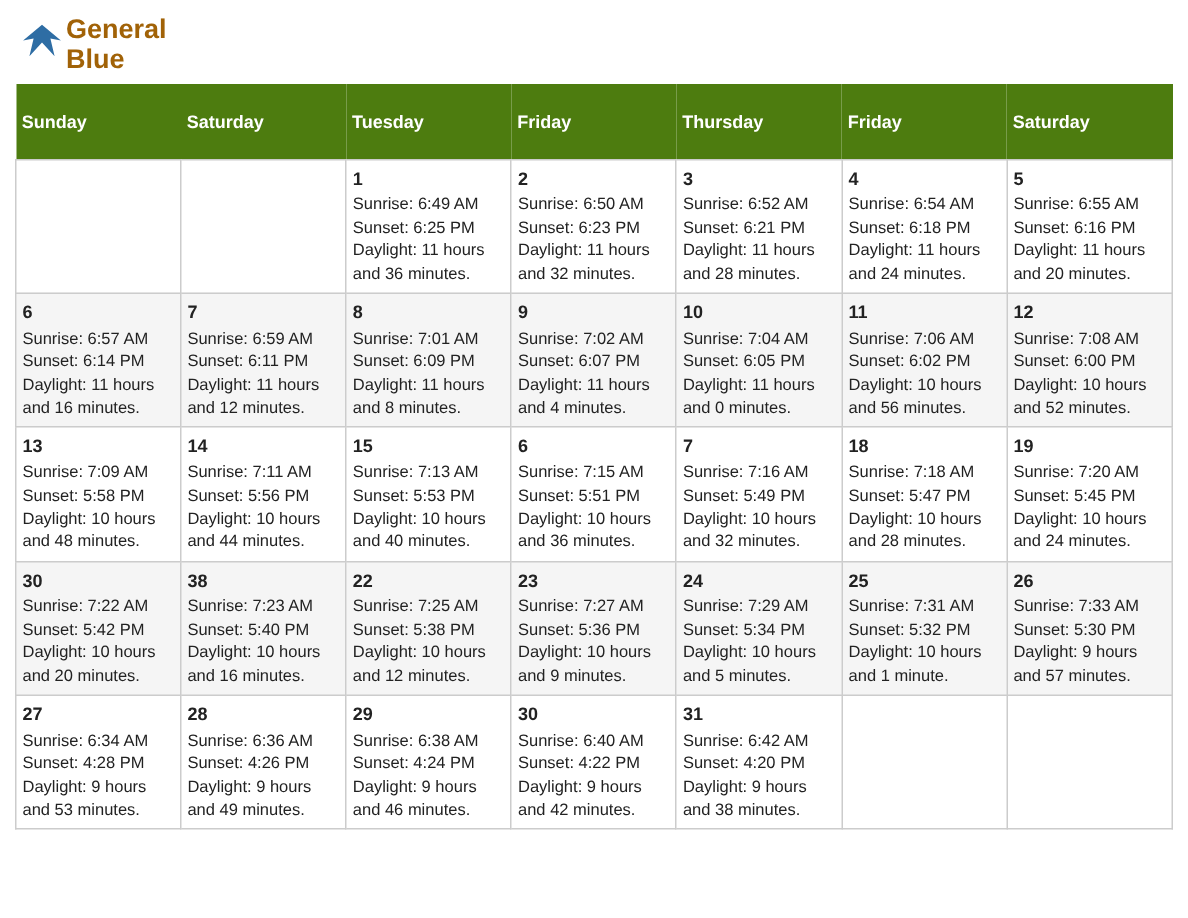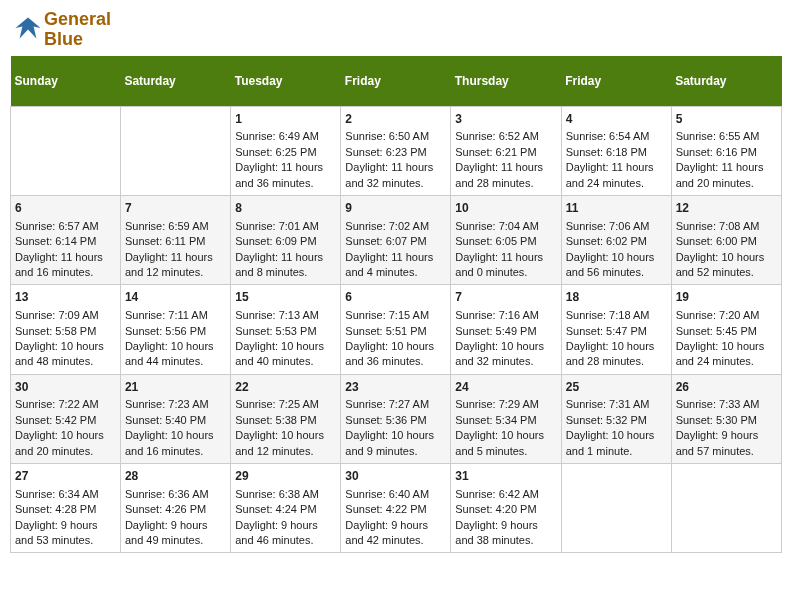--- a/index.html
+++ b/index.html
@@ -202,21 +202,21 @@
           <div class="day-num">19</div>
           <div class="day-info">Sunrise: 7:20 AM<br>Sunset: 5:45 PM<br>Daylight: 10 hours and 24 minutes.</div>
         </td>
       </tr>
       <tr>
         <td>
           <div class="day-num">30</div>
           <div class="day-info">Sunrise: 7:22 AM<br>Sunset: 5:42 PM<br>Daylight: 10 hours and 20 minutes.</div>
         </td>
         <td>
-          <div class="day-num">21</div>
+          <div class="day-num">38</div>
           <div class="day-info">Sunrise: 7:23 AM<br>Sunset: 5:40 PM<br>Daylight: 10 hours and 16 minutes.</div>
         </td>
         <td>
           <div class="day-num">22</div>
           <div class="day-info">Sunrise: 7:25 AM<br>Sunset: 5:38 PM<br>Daylight: 10 hours and 12 minutes.</div>
         </td>
         <td>
           <div class="day-num">23</div>
           <div class="day-info">Sunrise: 7:27 AM<br>Sunset: 5:36 PM<br>Daylight: 10 hours and 9 minutes.</div>
         </td>

